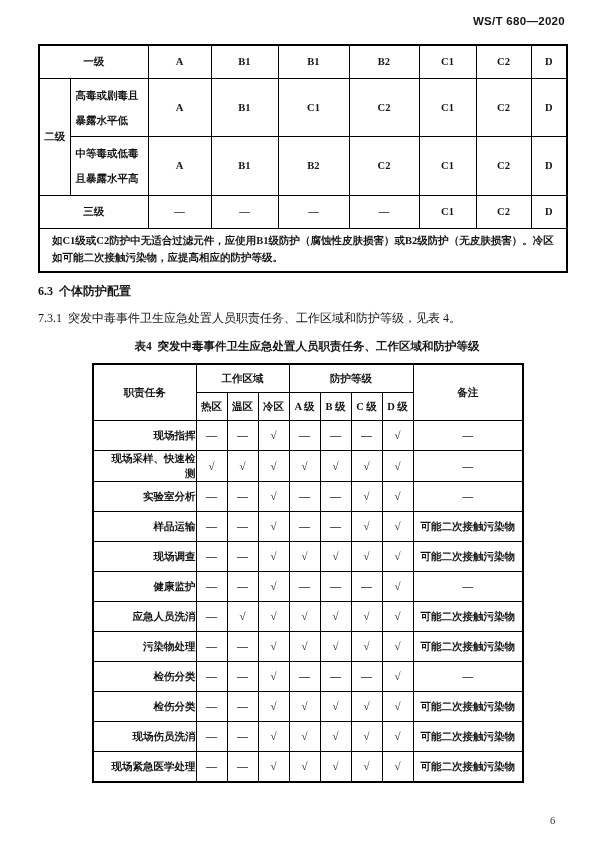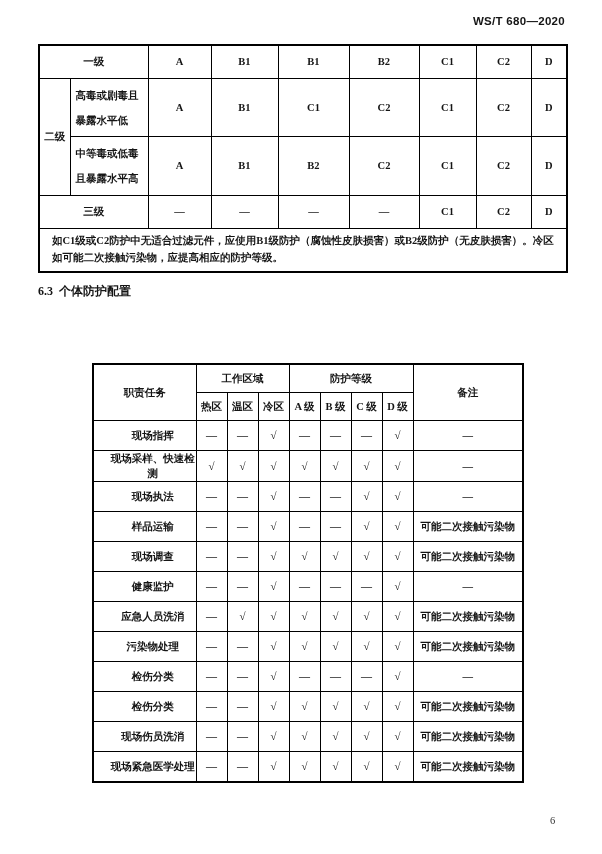--- a/index.html
+++ b/index.html
@@ -37,21 +37,21 @@
     font-size:11.5px;font-weight:bold;white-space:pre;
   }
   
   .t4{position:absolute;left:92px;top:363px;width:430px;border:2px solid #000;}
   .t4 td{
     border:1px solid #000;text-align:center;vertical-align:middle;
     font-size:10.5px;font-weight:bold;padding:0;line-height:15px;
   }
   .t4 .hr td{height:27px;}
   .t4 .dr td{height:29px;}
-  .t4 .task{text-align:center;padding-left:16px;margin-top:26px;}
+  .t4 .task{text-align:right;padding-left:16px;margin-top:26px;}
   .t4 .mark{font-size:11px;}
   
   .page-number{position:absolute;top:815px;left:550px;font-size:10.5px;color:#333;}
 </style>
 </head>
 <body>
 
 <div class="page">
 
   <div class="doc-number">WS/T 680—2020</div>
@@ -110,21 +110,23 @@
         <td>C2</td>
         <td>D</td>
       </tr>
       <tr>
         <td colspan="9" class="note">如C1级或C2防护中无适合过滤元件，应使用B1级防护（腐蚀性皮肤损害）或B2级防护（无皮肤损害）。冷区如可能二次接触污染物，应提高相应的防护等级。</td>
       </tr>
     </tbody>
   </table>
 
   <div class="h73">6.3  个体防护配置</div>
-
+  <div class="p731">7.3.1  突发中毒事件卫生应急处置人员职责任务、工作区域和防护等级，见表 4。</div>
+
+  <div class="t4title">表4  突发中毒事件卫生应急处置人员职责任务、工作区域和防护等级</div>
 
   <table class="t4">
     <colgroup>
       <col style="width:103px">
       <col style="width:31px">
         <col style="width:31px">
         <col style="width:31px">
       <col style="width:31px">
         <col style="width:31px">
         <col style="width:31px">
@@ -164,21 +166,21 @@
           <td class="mark">√</td>
           <td class="mark">√</td>
           <td class="mark">√</td>
           <td class="mark">√</td>
           <td class="mark">√</td>
           <td class="mark">√</td>
           <td class="mark">√</td>
           <td class="remark">—</td>
         </tr>
         <tr class="dr">
-          <td class="task">现场执法</td>
+          <td class="task">实验室分析</td>
           <td class="mark">—</td>
           <td class="mark">—</td>
           <td class="mark">√</td>
           <td class="mark">—</td>
           <td class="mark">—</td>
           <td class="mark">√</td>
           <td class="mark">√</td>
           <td class="remark">—</td>
         </tr>
         <tr class="dr">

